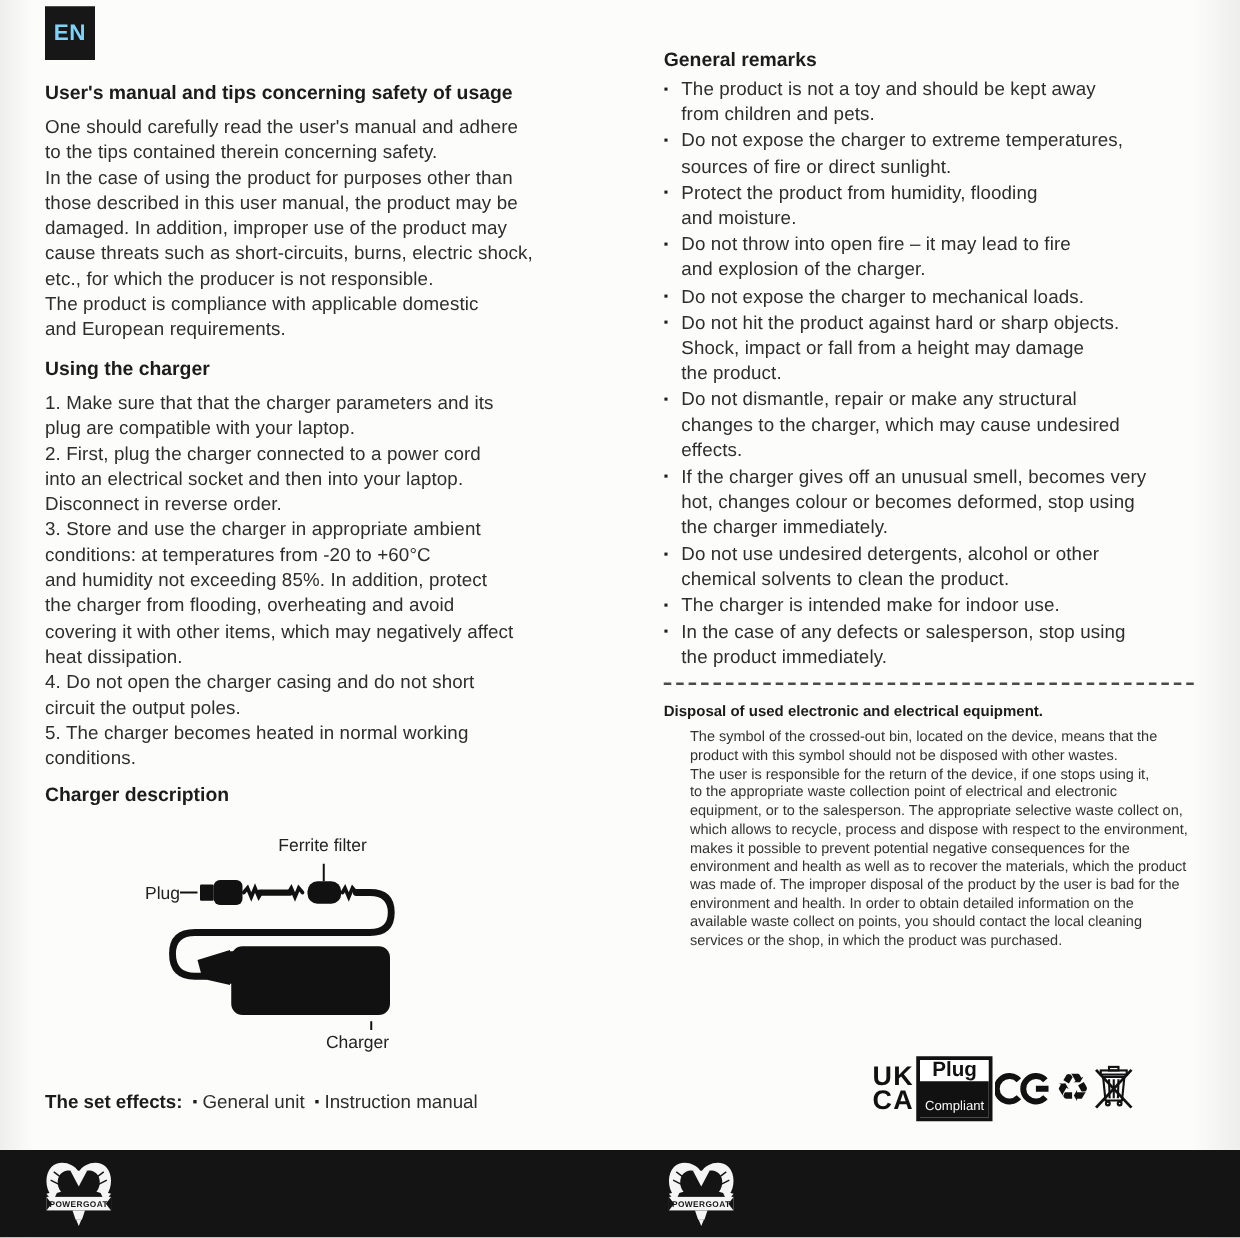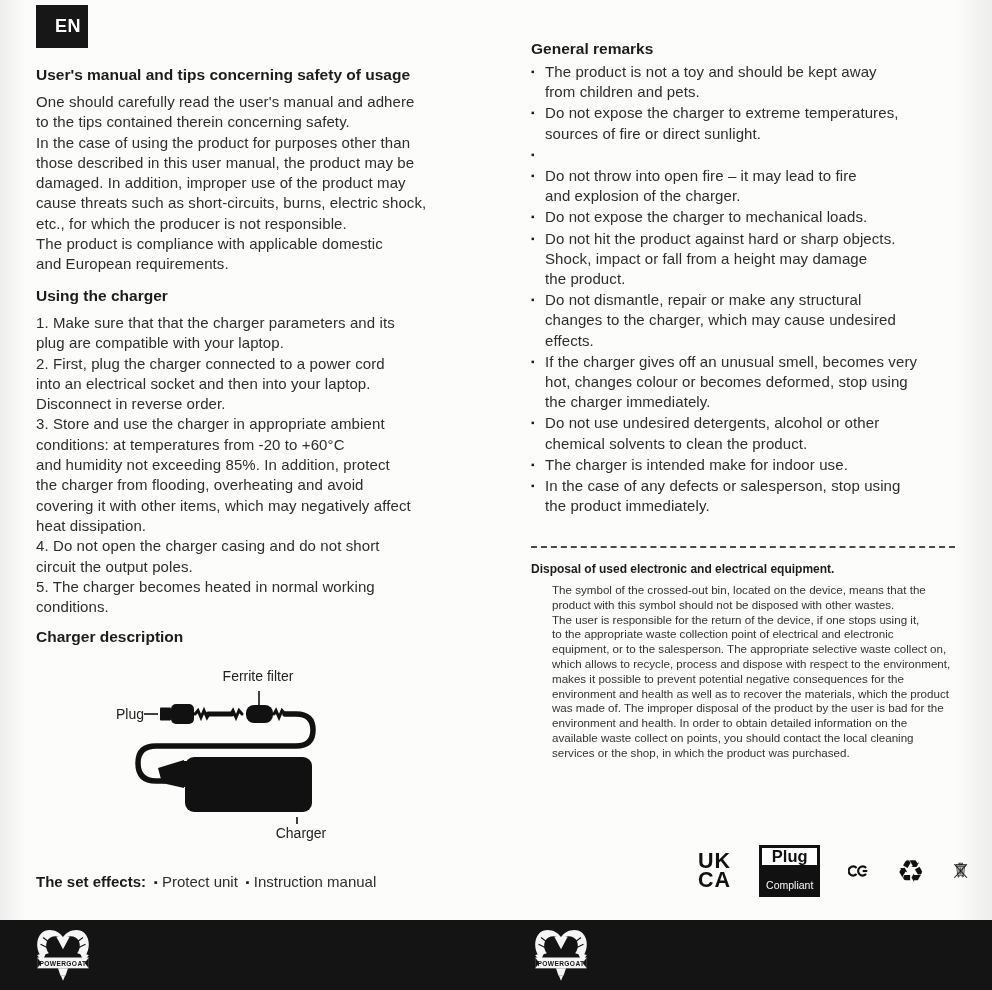--- a/index.html
+++ b/index.html
@@ -11,60 +11,60 @@
   .page{
     position:relative;width:992px;height:990px;overflow:hidden;
     background:
       linear-gradient(90deg, rgba(0,0,0,0.055) 0px, rgba(0,0,0,0.0) 26px, rgba(0,0,0,0) 955px, rgba(0,0,0,0.06) 992px),
       #fcfcfb;
     color:#2e2e2e;
   }
   .abs{position:absolute;}
   
   .lang-badge{
-    left:36px;top:5px;width:40px;height:43px;background:#171717;color:#ffffff;
+    left:36px;top:5px;width:40px;height:43px;background:#171717;color:#7dd3fc;
     display:flex;align-items:center;justify-content:center;
-    font-size:18px;font-weight:bold;letter-spacing:0.5px;padding-left:12px;
+    font-size:18px;font-weight:bold;letter-spacing:0.5px;
   }
   h2.doc,h3.doc,h4.doc{margin:0;color:#1c1c1c;font-weight:bold;}
   .left-title{left:36px;top:66px;font-size:15.5px;width:450px;}
   .body-text{
     font-size:15px;line-height:20.3px;color:#2e2e2e;margin:0;
     white-space:pre-line;letter-spacing:0.1px;
   }
   .intro{left:36px;top:92px;width:450px;}
   .using-title{left:36px;top:287px;font-size:15.5px;}
   .steps{left:36px;top:313px;width:455px;}
   .desc-title{left:36px;top:628px;font-size:15.5px;}
 
   
   .diagram{left:100px;top:662px;width:310px;height:184px;}
   .diagram svg{position:absolute;left:0;top:0;}
   .dlabel{position:absolute;font-size:14px;color:#222;white-space:nowrap;}
   .lbl-ferrite{left:158px;top:6px;transform:translateX(-50%);}
   .lbl-plug{left:16px;top:44px;}
-  .lbl-charger{left:201px;top:163px;transform:translateX(-50%);}
+  .lbl-charger{left:186px;top:163px;transform:translateX(-50%);}
 
   
   .set-line{left:36px;top:858px;font-size:15px;color:#2e2e2e;white-space:nowrap;}
   .set-line b{color:#1c1c1c;}
   .sq{font-size:11px;position:relative;top:-1px;padding:0 4px 0 8px;color:#1c1c1c;}
 
   
   .right-title{left:531px;top:40px;font-size:15.5px;}
   .remarks{left:531px;top:62px;width:432px;list-style:none;margin:0;padding:0;}
   .remarks li{display:flex;margin:0 0 1px 0;}
   .remarks .marker{flex:0 0 14px;font-size:10px;line-height:20.2px;color:#1c1c1c;}
   .remarks .btext{font-size:15px;line-height:20.2px;white-space:pre-line;letter-spacing:0.1px;}
   .dashes{left:531px;top:546px;width:424px;border-top:2px dashed #4a4a4a;height:0;}
   .disposal-title{left:531px;top:562px;font-size:12px;width:430px;}
   .disposal-body{left:552px;top:583px;width:436px;font-size:11.6px;line-height:14.8px;white-space:pre-line;color:#333;margin:0;}
 
   
-  .marks{left:698px;top:848px;width:270px;height:46px;display:flex;align-items:center;gap:28px;}
+  .marks{left:698px;top:848px;width:270px;height:46px;display:flex;align-items:center;gap:2px;}
   .ukca{font-weight:bold;font-size:21.5px;line-height:0.88;color:#111;letter-spacing:1px;text-align:center;}
   .rohs{border:3px solid #111;text-align:center;background:#fff;}
   .rohs-top{font-weight:bold;font-size:16.5px;color:#111;padding:0 4px;line-height:1.05;}
   .rohs-bottom{background:#111;color:#fafafa;font-size:10.5px;padding:15px 4px 2px;line-height:1.1;}
   .recycle{font-size:31px;color:#111;line-height:1;font-family:"DejaVu Sans",sans-serif;}
 
   
   .footer-band{left:0;top:920px;width:992px;height:70px;background:#141414;}
   .goat{position:absolute;top:3px;}
   .goat-1{left:33px;}
@@ -136,37 +136,39 @@
         <rect x="85" y="95" width="127" height="55" rx="9"></rect>
       </g>
       <line x1="197" y1="155" x2="197" y2="162" stroke="#111" stroke-width="1.6"></line>
     </svg>
     <span class="dlabel lbl-ferrite">Ferrite filter</span>
     <span class="dlabel lbl-plug">Plug</span>
     <span class="dlabel lbl-charger">Charger</span>
   </div>
 
   <p class="abs set-line">
-    <b>The set effects:</b><span class="sq">▪</span><span>Protect unit</span><span class="sq">▪</span><span>Instruction manual</span>
+    <b>The set effects:</b><span class="sq">▪</span><span>General unit</span><span class="sq">▪</span><span>Instruction manual</span>
   </p>
 
   <h3 class="abs doc right-title">General remarks</h3>
   <ul class="abs remarks">
     <li>
         <span class="marker">▪</span>
         <span class="btext">The product is not a toy and should be kept away
 from children and pets.</span>
       </li>
     <li>
         <span class="marker">▪</span>
         <span class="btext">Do not expose the charger to extreme temperatures,
 sources of fire or direct sunlight.</span>
       </li>
     <li>
         <span class="marker">▪</span>
+        <span class="btext">Protect the product from humidity, flooding
+and moisture.</span>
       </li>
     <li>
         <span class="marker">▪</span>
         <span class="btext">Do not throw into open fire – it may lead to fire
 and explosion of the charger.</span>
       </li>
     <li>
         <span class="marker">▪</span>
         <span class="btext">Do not expose the charger to mechanical loads.</span>
       </li>

